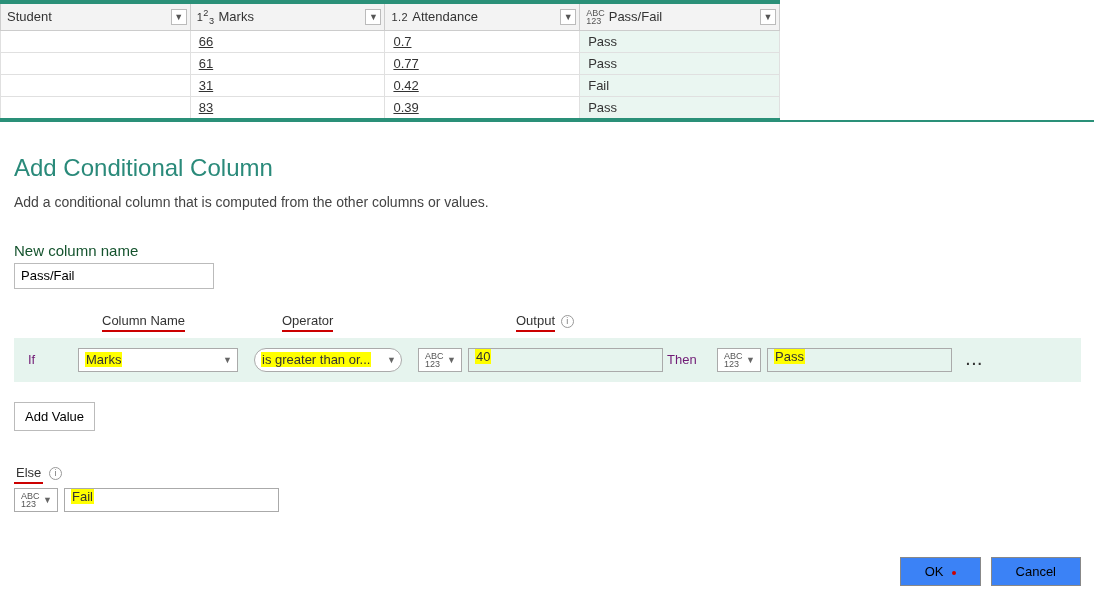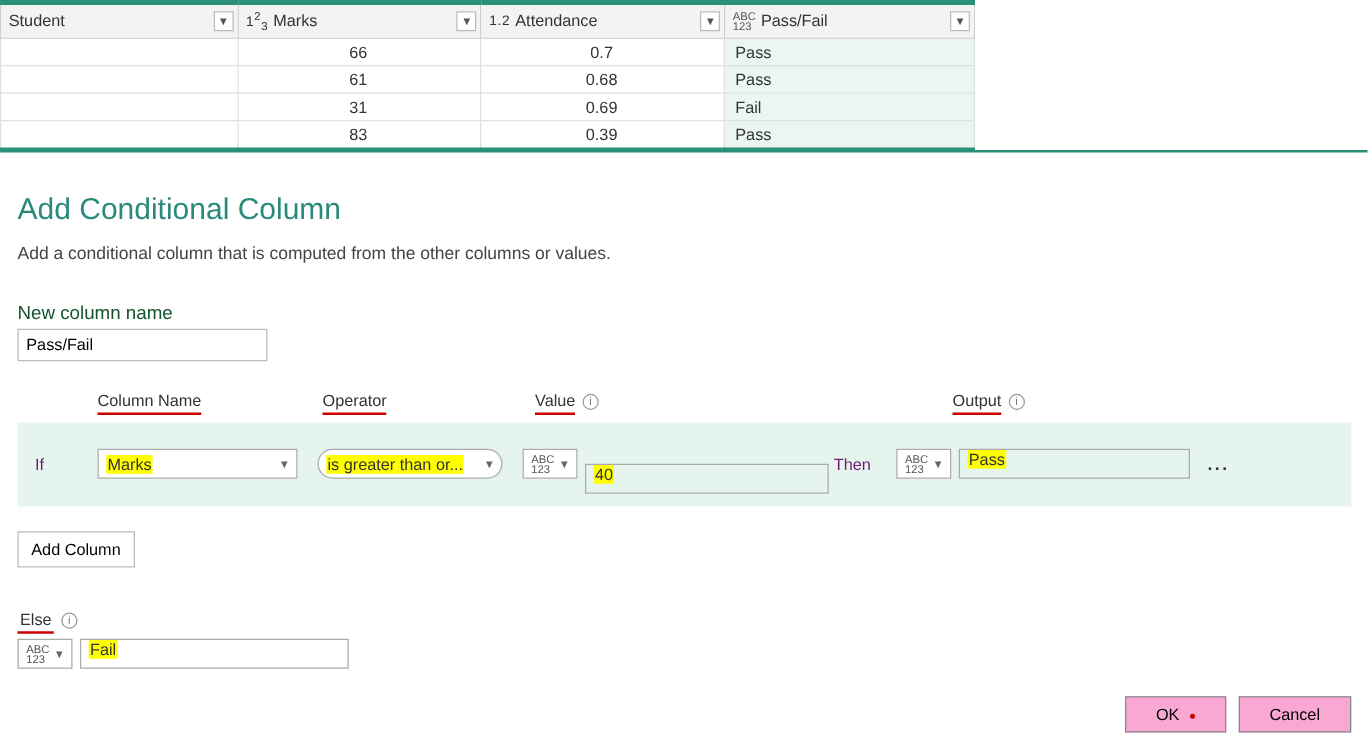--- a/index.html
+++ b/index.html
@@ -39,21 +39,21 @@
       align-items: center;
       justify-content: center;
       font-size: 9px;
       color: #555;
     }
     .grid td {
       border: 1px solid #e0e0e0;
       padding: 3px 8px;
       height: 22px;
     }
-    .grid td.num { text-align: center; padding-right: 10px; }
+    .grid td.num { text-align: left; padding-right: 10px; text-decoration: underline; }
     .grid td.passcell { background: #eaf6f1; }
     .grid tbody tr:last-child { border-bottom: 2px solid #2a9078; }
     .grid-wrap { border-bottom: 2px solid #2a9078; width: 1094px; }
 
     
     .dialog { padding: 32px 14px 0 14px; }
     .dialog h2 {
       font-size: 24px;
       font-weight: 400;
       color: #2a8a7a;
@@ -87,21 +87,21 @@
       width: 13px; height: 13px;
       border: 1px solid #999;
       border-radius: 50%;
       font-size: 9px;
       align-items: center;
       justify-content: center;
       color: #777;
       margin-left: 2px;
       vertical-align: middle;
     }
-    .col-colname { width: 180px; }
+    .col-colname { width: 180px; margin-left: 24px; }
     .col-operator { width: 170px; }
     .col-value { width: 270px; }
     .col-then { width: 64px; }
     .col-output { width: 310px; }
 
     .condrow {
       display: flex;
       align-items: center;
       background: #e6f4ee;
       margin-top: 6px;
@@ -126,21 +126,21 @@
     }
     .dd.col-w { width: 160px; }
     .dd.op-w { width: 148px; border-radius: 12px; }
     .dd.type-w { width: 44px; }
     .val-input {
       border: 1px solid #aaa;
       height: 24px;
       padding: 0 6px;
       font-size: 13px;
     }
-    .val-input.main { width: 195px; margin-left: 6px; margin-top: 23px; }
+    .val-input.main { width: 195px; margin-left: 6px; }
     .val-input.out { width: 185px; margin-left: 6px; }
     .val-input.else { width: 215px; margin-left: 6px; }
     .hl { background: yellow; padding: 0 1px; }
     .ellipsis {
       margin-left: 14px;
       font-size: 14px;
       font-weight: bold;
       letter-spacing: 2px;
       cursor: pointer;
     }
@@ -164,21 +164,21 @@
 
     .footer {
       position: absolute;
       bottom: 10px;
       right: 14px;
       display: flex;
       gap: 10px;
     }
     .btn {
       border: 1px solid #888;
-      background: #f9a8d4;
+      background: #3b82f6;
       padding: 6px 24px;
       font-size: 13px;
       cursor: pointer;
       position: relative;
     }
     .btn .dot {
       display: inline-block;
       width: 4px; height: 4px;
       background: #c00;
       border-radius: 50%;
@@ -231,27 +231,27 @@
   <tbody>
     <tr>
       <td></td>
       <td class="num">66</td>
       <td class="num">0.7</td>
       <td class="passcell">Pass</td>
     </tr>
     <tr>
       <td></td>
       <td class="num">61</td>
-      <td class="num">0.68</td>
+      <td class="num">0.77</td>
       <td class="passcell">Pass</td>
     </tr>
     <tr>
       <td></td>
       <td class="num">31</td>
-      <td class="num">0.69</td>
+      <td class="num">0.42</td>
       <td class="passcell">Fail</td>
     </tr>
     <tr>
       <td></td>
       <td class="num">83</td>
       <td class="num">0.39</td>
       <td class="passcell">Pass</td>
     </tr>
   </tbody>
 </table>
@@ -265,24 +265,20 @@
   <input class="text-input" value="Pass/Fail" style="">
 
   
   <div class="condrow-labels">
     <div class="col-colname">
       <span class="lbl-underline">Column Name</span>
     </div>
     <div class="col-operator">
       <span class="lbl-underline">Operator</span>
     </div>
-    <div class="col-value">
-      <span class="lbl-underline">Value</span>
-      <span class="info-icon">i</span>
-    </div>
     <div class="col-then"></div>
     <div class="col-output">
       <span class="lbl-underline">Output</span>
       <span class="info-icon">i</span>
     </div>
   </div>
 
   
   <div class="condrow">
     <div class="if-label">If</div>
@@ -315,21 +311,21 @@
       <span class="type-badge-sm">ABC<br>123</span>
       <span class="caret">▼</span>
     </div>
     <div class="val-input out">
       <span class="hl">Pass</span>
     </div>
 
     <span class="ellipsis">...</span>
   </div>
 
-  <button class="add-clause-btn">Add Column</button>
+  <button class="add-clause-btn">Add Value</button>
 
   
   <div class="else-block">
     <span class="else-label">Else</span>
     <span class="info-icon">i</span>
     <div class="else-row">
       <div class="dd type-w">
         <span class="type-badge-sm">ABC<br>123</span>
         <span class="caret">▼</span>
       </div>

